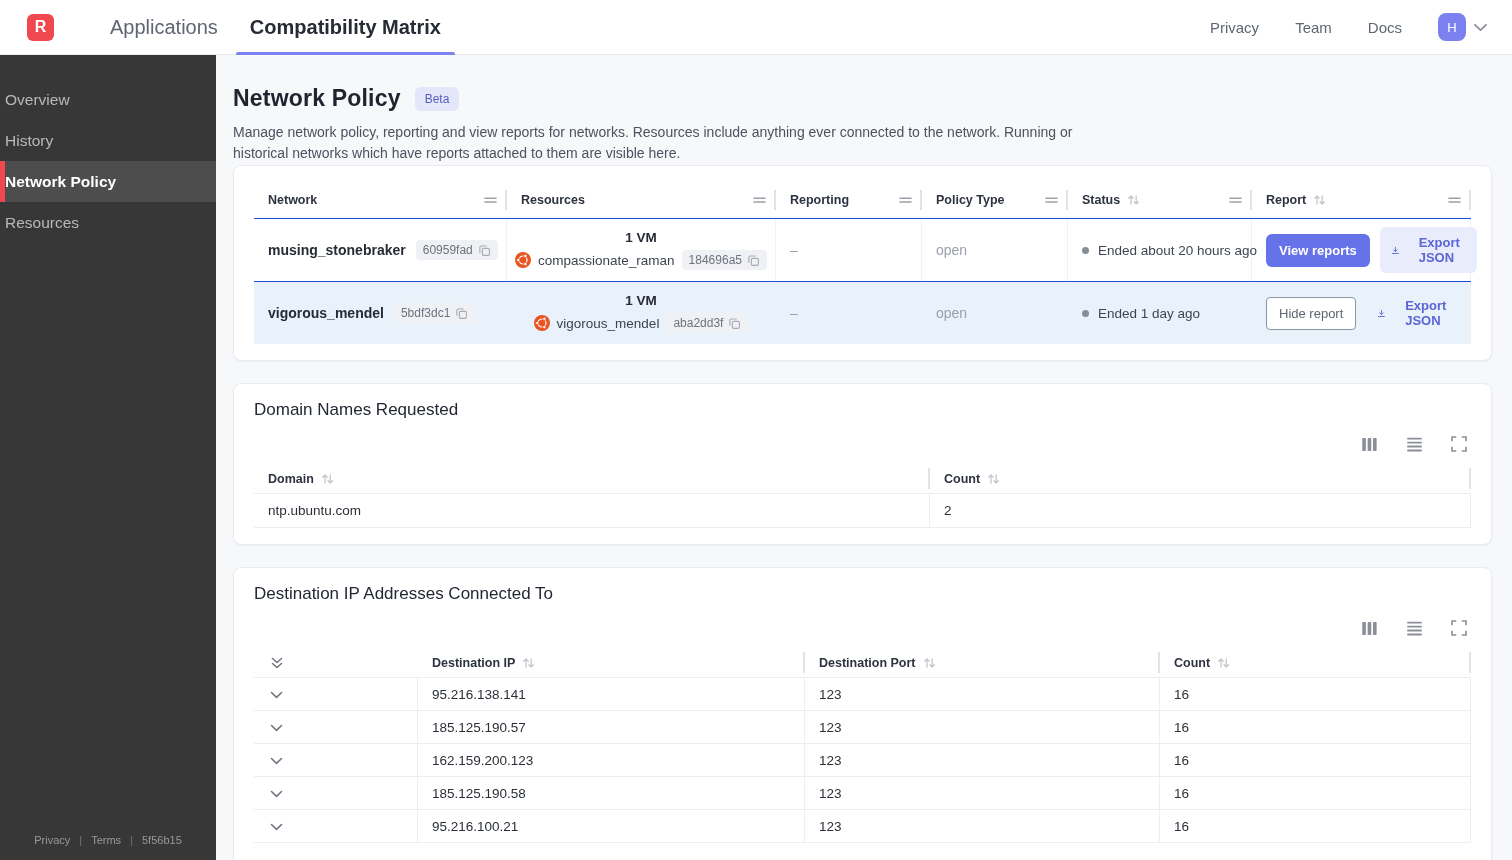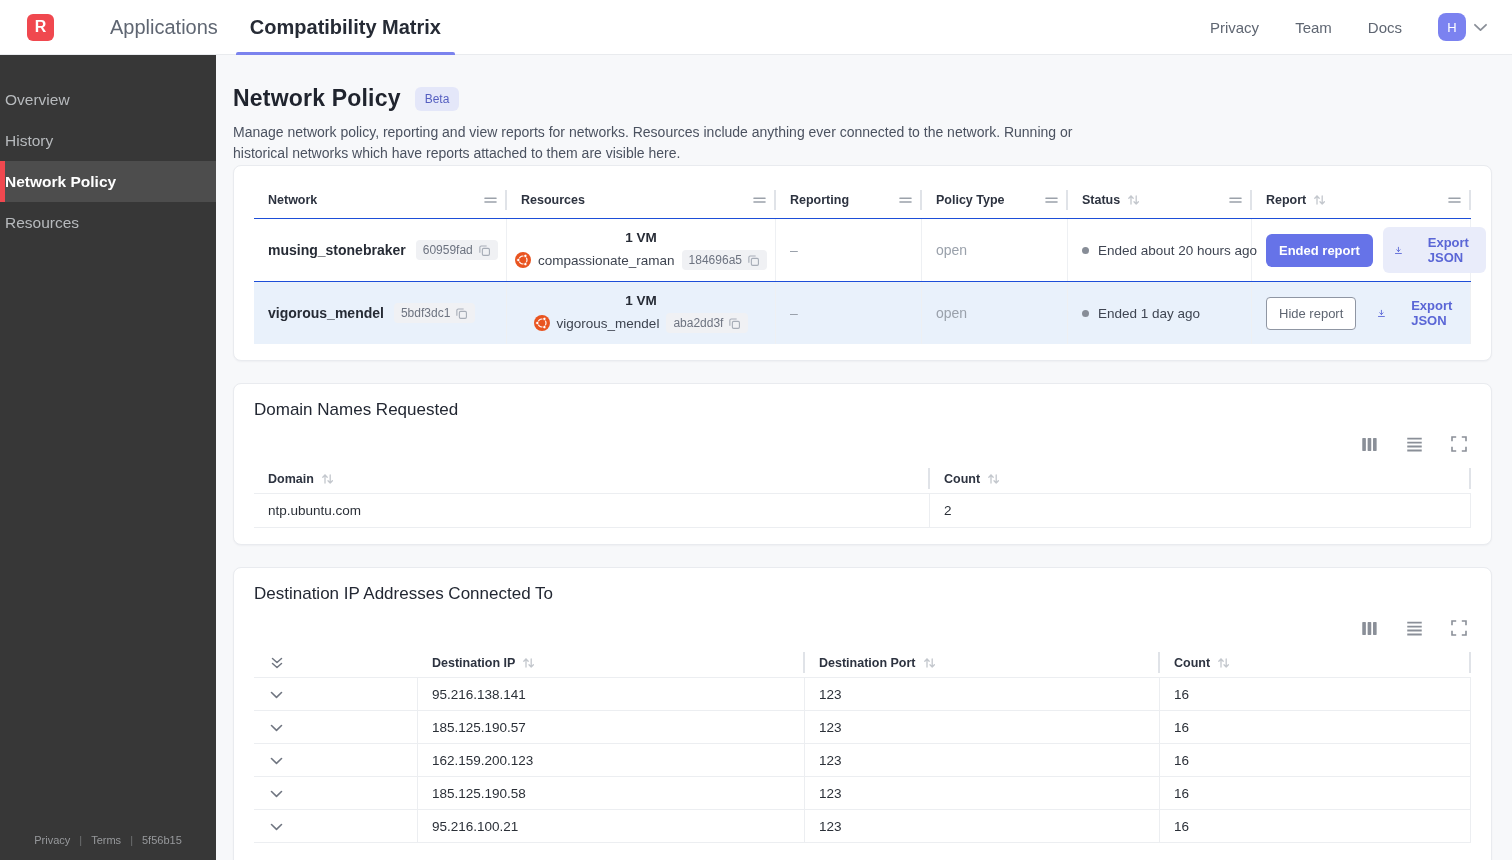--- a/index.html
+++ b/index.html
@@ -57,21 +57,21 @@
   .res-cell{flex-direction:column;align-items:flex-start;justify-content:center;gap:5px}
   .vm-count{font-weight:bold;font-size:13.5px;color:#262b35}
   .res-line{display:flex;align-items:center;gap:7px;font-size:13.5px;color:#3d434f}
   .muted{color:#9aa1ab}
   .status-dot{width:7px;height:7px;border-radius:50%;background:#878d97;flex:none;margin-right:9px}
   .status-text{font-size:13.5px;color:#3f4552;white-space:nowrap}
   .report-cell{gap:10px}
   .btn{border-radius:6px;font-size:13px;cursor:pointer;white-space:nowrap;font-family:inherit}
   .btn-primary{background:var(--accent,#6673e8);color:#fff;border:none;padding:9px 13px;font-weight:bold}
   .btn-ghost{background:#fff;color:#5f6672;border:1px solid #8f96a3;border-radius:4px;padding:8px 12px}
-  .export-btn{display:inline-flex;align-items:center;gap:25px;color:#5a66d6;font-weight:bold;font-size:13px;padding:8px 11px;border-radius:6px;cursor:pointer}
+  .export-btn{display:inline-flex;align-items:center;gap:19px;color:#5a66d6;font-weight:bold;font-size:13px;padding:8px 11px;border-radius:6px;cursor:pointer}
   .export-btn.pillbg{background:#e9ecfa}
 
   
   .st-header{display:grid;height:29px;align-items:center;font-size:12.5px;font-weight:bold;color:#2d3340}
   .st-hcell{position:relative;padding:0 14px;display:flex;gap:7px;align-items:center;height:100%;cursor:pointer}
   .st-hcell.sep-r::after{content:"";position:absolute;right:0;top:4px;bottom:4px;width:2px;background:#e0e3e8}
   .st-row{display:grid;border-top:1px solid #eceef1;align-items:center;font-size:13.5px;color:#2b3038}
   .st-row:last-child{border-bottom:1px solid #eceef1}
   .st-cell{padding:0 14px;border-right:1px solid #eceef1;height:100%;display:flex;align-items:center}
   .dom-grid{grid-template-columns:676px 1fr}
@@ -267,21 +267,21 @@
             <span>–</span>
           </div>
         <div class="cell muted">
             <span>open</span>
           </div>
         <div class="cell">
           <span class="status-dot"></span>
           <span class="status-text">Ended about 20 hours ago</span>
         </div>
         <div class="cell report-cell">
-          <button class="btn btn-primary">Ended report</button>
+          <button class="btn btn-primary">View reports</button>
           <span class="export-btn pillbg">
             <svg width="15" height="15" viewBox="0 0 16 16">
                 <use href="#i-download"></use>
               </svg>
             <span>Export JSON</span>
           </span>
         </div>
       </div>
 
       <div class="nt-row hl">

